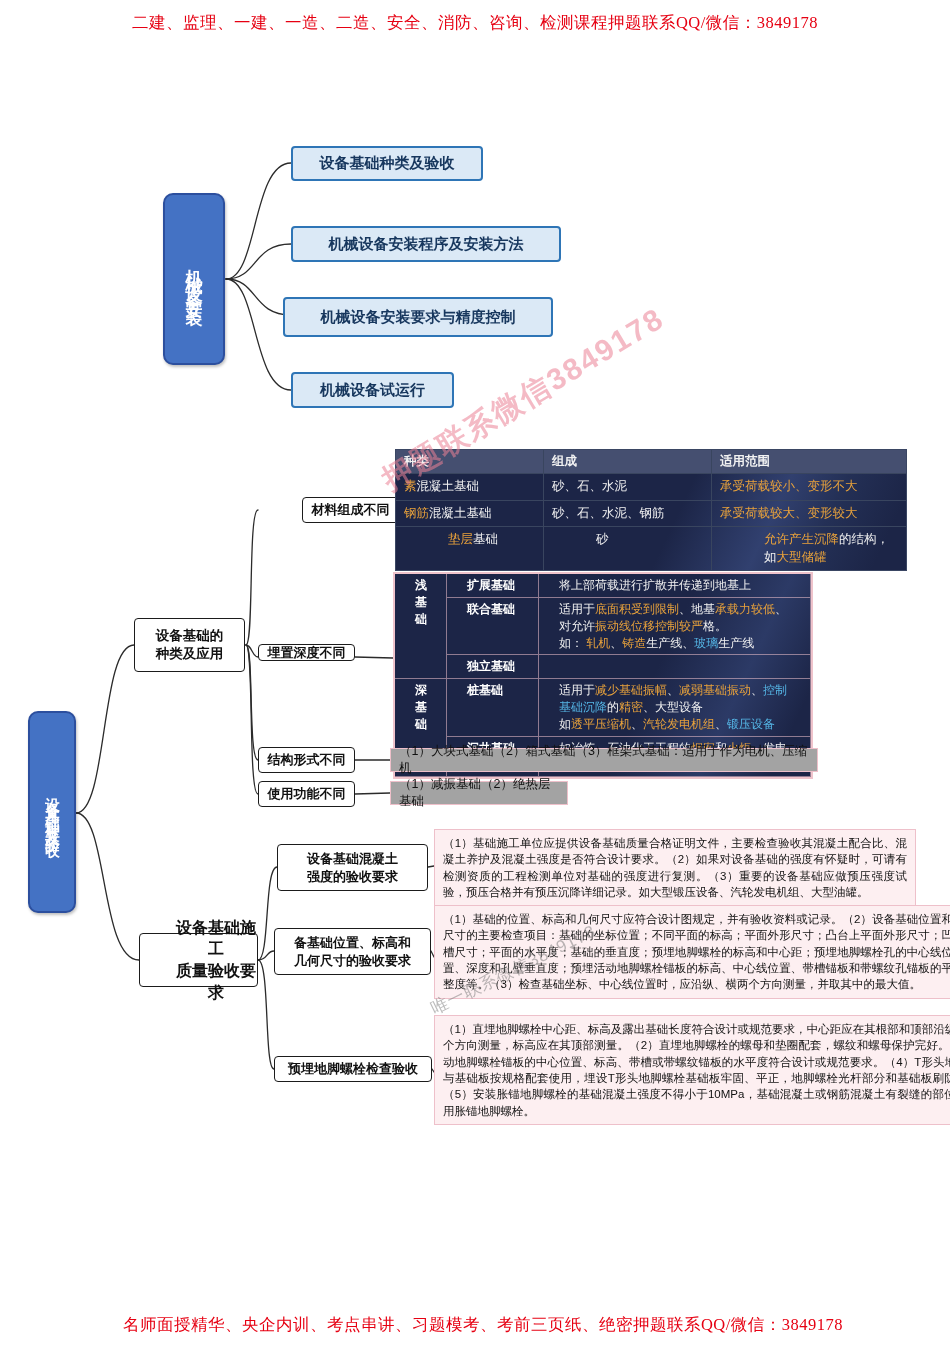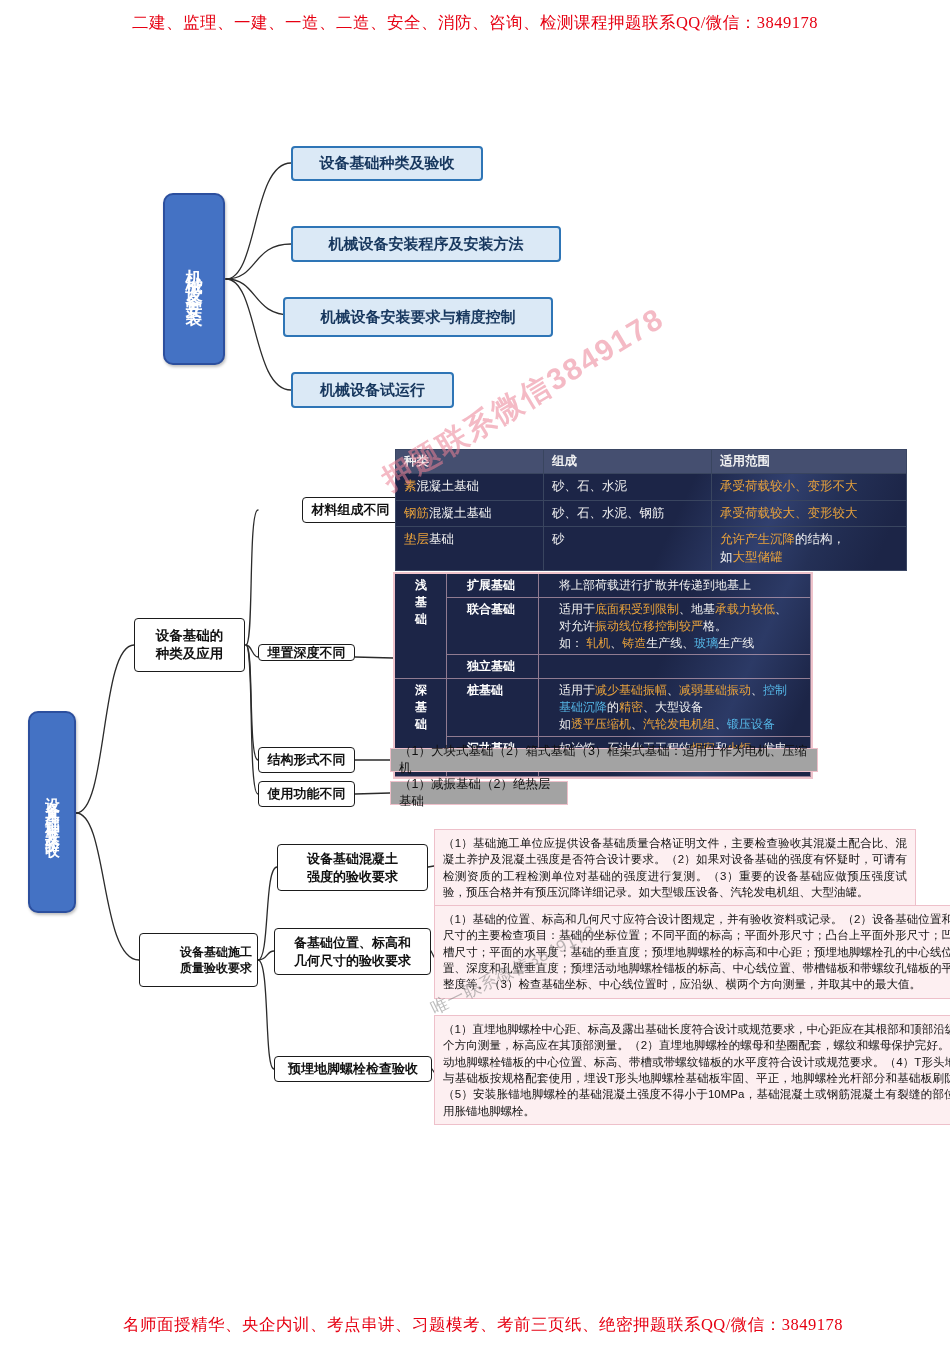--- a/index.html
+++ b/index.html
@@ -28,39 +28,39 @@
   }
   .c1{left:291px;top:146px;width:192px;height:35px;}
   .c2{left:291px;top:226px;width:270px;height:36px;}
   .c3{left:283px;top:297px;width:270px;height:40px;}
   .c4{left:291px;top:372px;width:163px;height:36px;}
   .white-node{
     background:#ffffff;border:1.5px solid #1b1b1b;border-radius:4px;color:#111;
     font-weight:bold;text-align:center;white-space:pre-line;line-height:1.35;
   }
   .b1{left:134px;top:618px;width:111px;height:54px;font-size:13.5px;}
-  .b2{left:139px;top:933px;width:119px;height:54px;font-size:12px;padding-left:35px;}
+  .b2{left:139px;top:933px;width:119px;height:54px;font-size:16px;padding-left:35px;}
   .s1{left:258px;top:497px;width:97px;height:26px;font-size:13px;margin-left:44px;}
   .s2{left:258px;top:644px;width:97px;height:17px;font-size:13px;}
   .s3{left:258px;top:747px;width:97px;height:26px;font-size:13px;}
   .s4{left:258px;top:781px;width:97px;height:26px;font-size:13px;}
   .s5{left:277px;top:844px;width:151px;height:47px;font-size:13px;}
   .s6{left:274px;top:928px;width:157px;height:47px;font-size:13px;}
   .s7{left:274px;top:1056px;width:158px;height:26px;font-size:13px;}
   
   .t1{
     position:absolute;left:395px;top:449px;width:512px;z-index:2;box-sizing:border-box;
     background:linear-gradient(115deg,#1c2547 55%,#31406f 72%,#243056 82%,#1c2547 94%);
     border:1px solid #3a4663;color:#f2f2f2;font-size:12.5px;
   }
   .t1 .row{display:grid;grid-template-columns:148px 168px 1fr;}
   .t1 .cell{padding:4px 8px;border-bottom:1px solid #39455f;border-right:1px solid #39455f;box-sizing:border-box;}
   .t1 .cell:last-child{border-right:none;}
   .t1 .hrow .cell{background:#454f70;font-weight:bold;padding:3px 8px;}
-  .t1 .row:last-child .cell{border-bottom:none;}
+  .t1 .row:last-child .cell{border-bottom:none;margin-left:44px;}
   .t2{
     position:absolute;left:393px;top:572px;width:420px;z-index:2;box-sizing:border-box;
     display:grid;grid-template-columns:52px 92px 1fr;
     background:linear-gradient(115deg,#1c2547 60%,#2c3a66 78%,#1c2547 92%);
     border:2px solid #efc3cb;color:#f2f2f2;font-size:12px;
   }
   .t2cell{padding:3px 20px;border-right:1px solid rgba(240,195,205,.55);border-bottom:1px solid rgba(240,195,205,.55);box-sizing:border-box;min-height:18px;}
   .t2cell.cat,.t2cell.type{font-weight:bold;color:#ffffff;}
   .rich{white-space:pre-wrap;line-height:1.4;}
   .seg-o{color:#e9a23b;}

